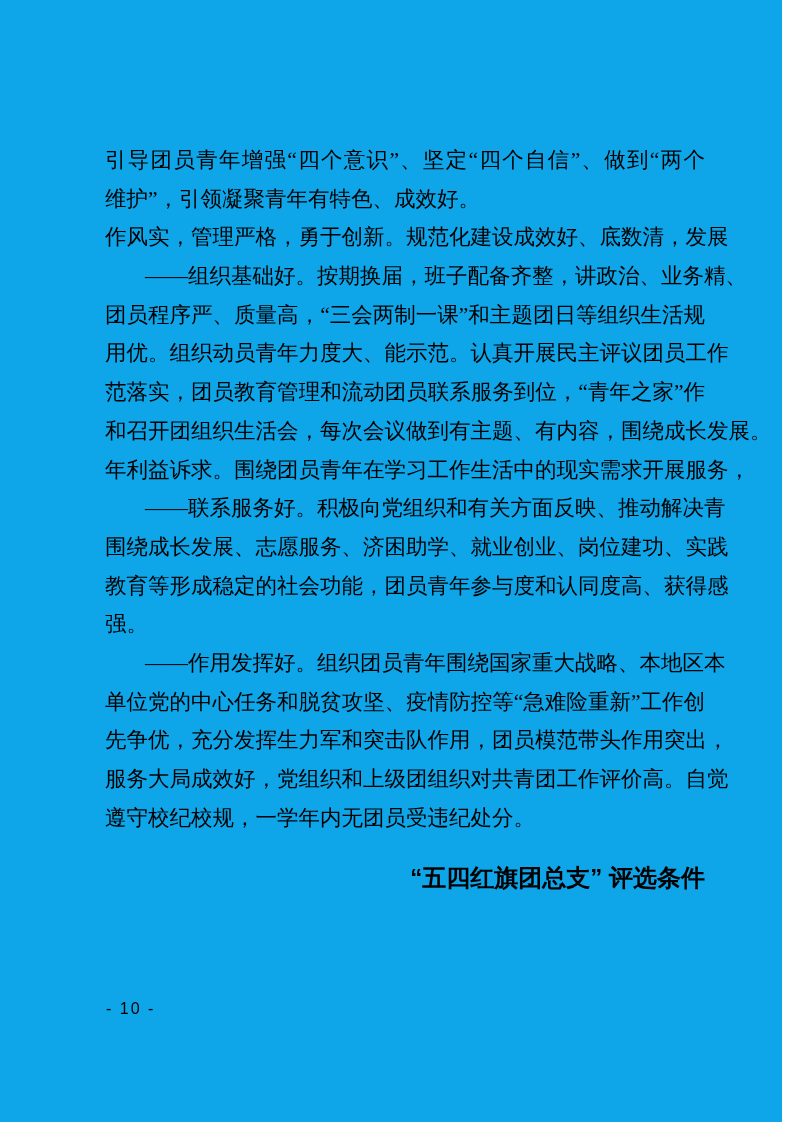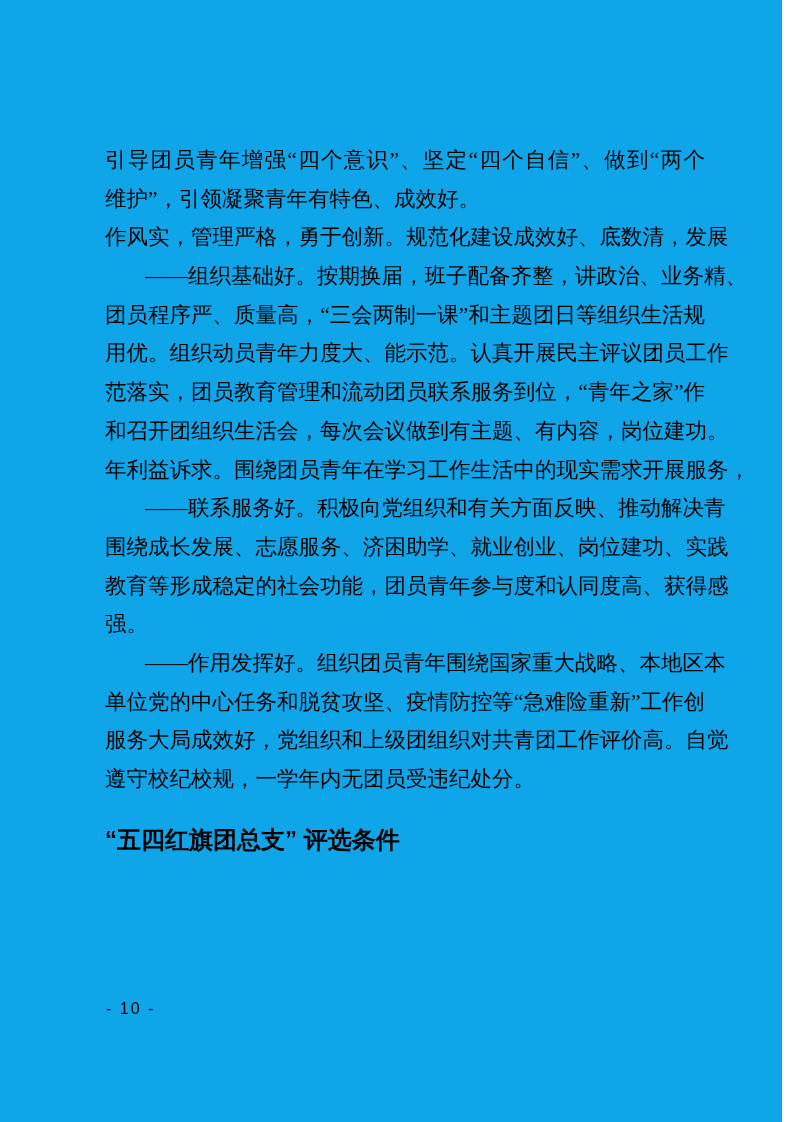--- a/index.html
+++ b/index.html
@@ -33,21 +33,21 @@
     text-align: justify;
     text-align-last: justify;
   }
   .line.indent {
     text-indent: 40px;
   }
   .section-heading {
     margin-top: 19px;
     height: 44px;
     line-height: 44px;
-    text-align: left;
+    text-align: right;
     font-family: "Liberation Sans", "DejaVu Sans", sans-serif;
     font-weight: 700;
     font-size: 24px;
     white-space: nowrap;
     color: #000000;
   }
   .page-number {
     position: absolute;
     left: 106px;
     top: 1000px;
@@ -62,26 +62,27 @@
 
 <div class="page">
   <div class="body-text">
     <div class="line full">引导团员青年增强“四个意识”、坚定“四个自信”、做到“两个</div>
     <div class="line">维护”，引领凝聚青年有特色、成效好。</div>
     <div class="line full">作风实，管理严格，勇于创新。规范化建设成效好、底数清，发展</div>
     <div class="line full indent">——组织基础好。按期换届，班子配备齐整，讲政治、业务精、</div>
     <div class="line full">团员程序严、质量高，“三会两制一课”和主题团日等组织生活规</div>
     <div class="line full">用优。组织动员青年力度大、能示范。认真开展民主评议团员工作</div>
     <div class="line full">范落实，团员教育管理和流动团员联系服务到位，“青年之家”作</div>
-    <div class="line full">和召开团组织生活会，每次会议做到有主题、有内容，岗位建功。</div>
+    <div class="line full">和召开团组织生活会，每次会议做到有主题、有内容，围绕成长发展。</div>
     <div class="line full">年利益诉求。围绕团员青年在学习工作生活中的现实需求开展服务，</div>
     <div class="line full indent">——联系服务好。积极向党组织和有关方面反映、推动解决青</div>
     <div class="line full">围绕成长发展、志愿服务、济困助学、就业创业、岗位建功、实践</div>
     <div class="line full">教育等形成稳定的社会功能，团员青年参与度和认同度高、获得感</div>
     <div class="line">强。</div>
     <div class="line full indent">——作用发挥好。组织团员青年围绕国家重大战略、本地区本</div>
     <div class="line full">单位党的中心任务和脱贫攻坚、疫情防控等“急难险重新”工作创</div>
+    <div class="line full">先争优，充分发挥生力军和突击队作用，团员模范带头作用突出，</div>
     <div class="line full">服务大局成效好，党组织和上级团组织对共青团工作评价高。自觉</div>
     <div class="line">遵守校纪校规，一学年内无团员受违纪处分。</div>
     <div class="section-heading">“五四红旗团总支” 评选条件</div>
   </div>
   <div class="page-number">- 10 -</div>
 </div>
 
 </body></html>

